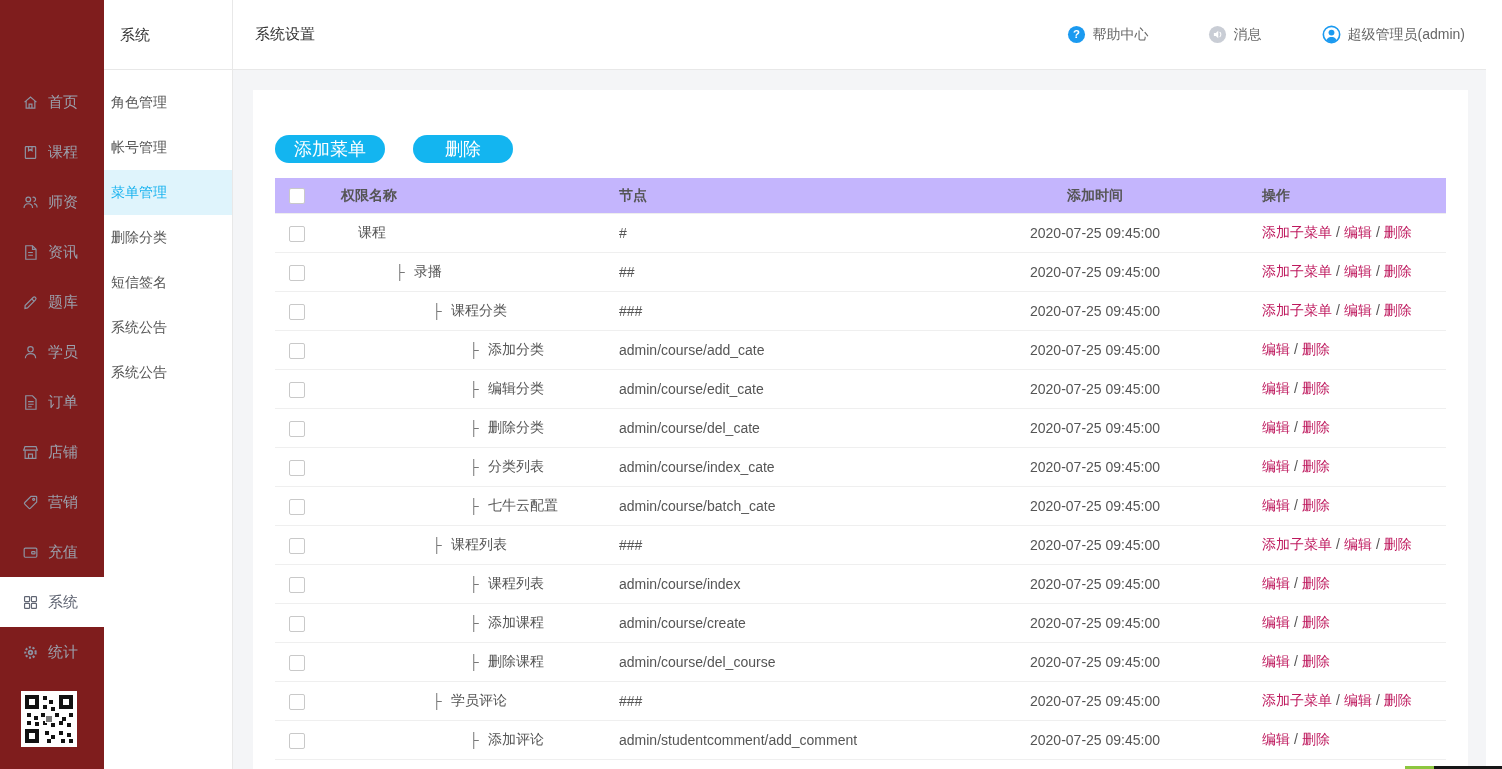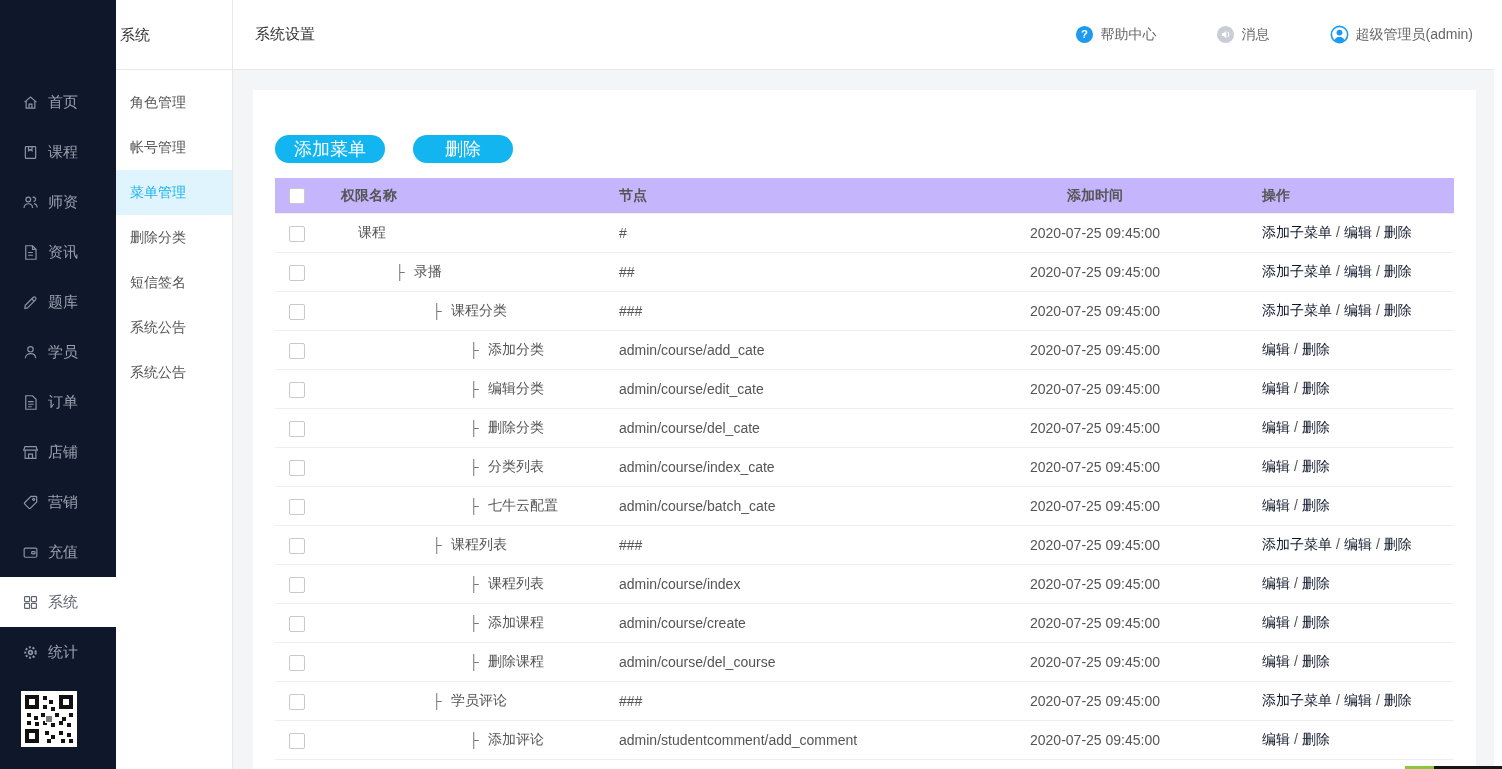--- a/index.html
+++ b/index.html
@@ -1,36 +1,36 @@
 <!DOCTYPE html>
 <html><head>
 <meta charset="utf-8">
 <style>
   * { margin:0; padding:0; box-sizing:border-box; }
   html,body { width:1502px; height:769px; overflow:hidden; }
   body { font-family:"Liberation Sans","DejaVu Sans",sans-serif; font-size:14px; color:#555; background:#fff; position:relative; }
 
   
-  .left-nav { position:absolute; left:0; top:0; width:116px; height:769px; background:#0f172a; z-index:5; }
+  .left-nav { position:absolute; left:0; top:0; width:104px; height:769px; background:#7f1d1d; z-index:5; }
   .nav-list { padding-top:77px; }
   .nav-item { height:50px; display:flex; align-items:center; padding-left:21px; cursor:pointer; color:#9ba0ac; font-size:15px; }
   .nav-item .ic { width:19px; height:19px; margin-right:8px; stroke:#8d93a2; fill:none; stroke-width:1.5; flex:0 0 19px; }
   .nav-item.active { background:#ffffff; color:#5f6472; }
   .nav-item.active .ic { stroke:#5f6472; }
   .qr-box { position:absolute; left:21px; top:691px; width:56px; height:56px; background:#fff; }
 
   
   .sub-nav { position:absolute; left:104px; top:0; width:129px; height:769px; background:#fff; border-right:1px solid #e8e8e8; z-index:4; }
   .sub-title { height:70px; line-height:70px; padding-left:16px; font-size:15px; color:#333; border-bottom:1px solid #e8e8e8; }
   .sub-list { padding-top:10px; }
-  .sub-item { height:45px; line-height:45px; padding-left:26px; font-size:14px; color:#555; cursor:pointer; }
+  .sub-item { height:45px; line-height:45px; padding-left:7px; font-size:14px; color:#555; cursor:pointer; }
   .sub-item.active { background:#dff4fc; color:#1ab3ef; }
 
   
-  .main { position:absolute; left:233px; top:0; right:8px; height:769px; background:#f4f5f7; }
+  .main { position:absolute; left:233px; top:0; right:16px; height:769px; background:#f4f5f7; }
   .top-bar { height:70px; background:#fff; border-bottom:1px solid #e8e8e8; display:flex; align-items:center; padding:0 21px 0 22px; }
   .page-title { font-size:15px; color:#333; }
   .top-right { margin-left:auto; display:flex; align-items:center; }
   .top-link { display:flex; align-items:center; color:#666; font-size:14px; cursor:pointer; }
   .top-link .cicon { width:19px; height:19px; margin-right:7px; }
   .gap59 { width:59px; }
   .gap60 { width:60px; }
 
   
   .content { position:absolute; top:70px; left:0; right:0; bottom:0; overflow:hidden; }
@@ -43,21 +43,21 @@
   
   .table { margin-top:15px; }
   .tr { display:flex; align-items:center; height:39px; border-bottom:1px solid #efefef; }
   .tr.head { height:36px; background:#c4b5fd; border-bottom:1px solid #eee; font-weight:bold; color:#333;justify-content:space-between; }
   .td { flex:none; }
   .td.chk { width:66px; padding-left:14px; }
   .td.name { width:262px; display:flex; align-items:center; color:#555; }
   .td.node { width:352px; padding-left:16px; color:#555; }
   .td.time { width:280px; text-align:center; color:#555; }
   .td.ops { flex:1 1 auto; padding-left:27px; color:#555; white-space:nowrap; }
-  .td.ops a { color:#0f172a; text-decoration:none; cursor:pointer; }
+  .td.ops a { color:#be185d; text-decoration:none; cursor:pointer; }
   .td.ops .sep { padding:0 4px; }
   .cb { display:inline-block; width:16px; height:16px; background:#fff; border:1px solid #c9c9c9; border-radius:2px; vertical-align:middle; cursor:pointer; }
   .prefix { margin-right:9px; color:#777; }
 
   
   .bottom-strip { position:absolute; right:0; bottom:0; height:3px; display:flex; z-index:9; }
   .strip-green { width:29px; background:#8cc63f; }
   .strip-black { width:68px; background:#161616; }
 
   .hidden-defs { position:absolute; width:0; height:0; overflow:hidden; }

